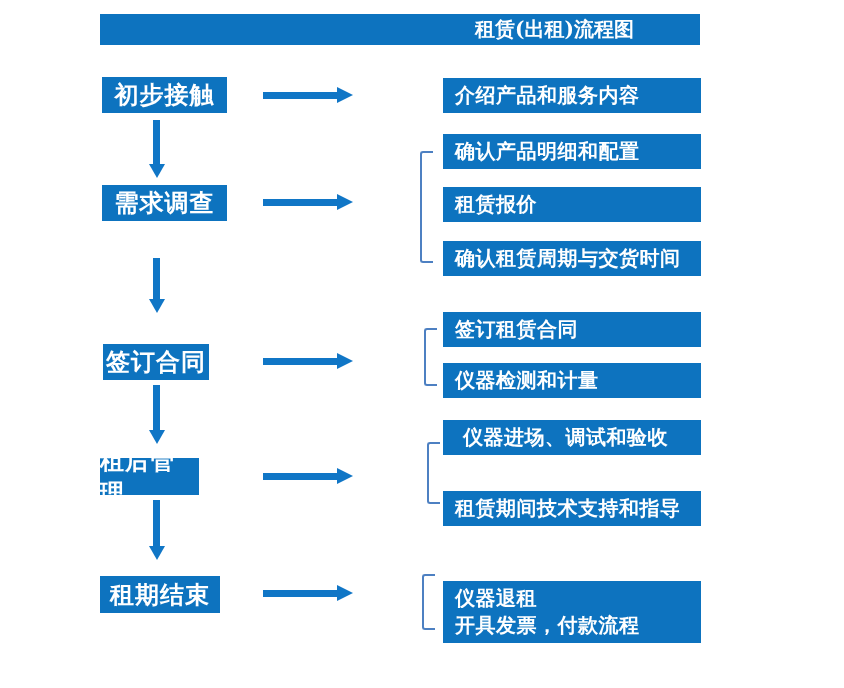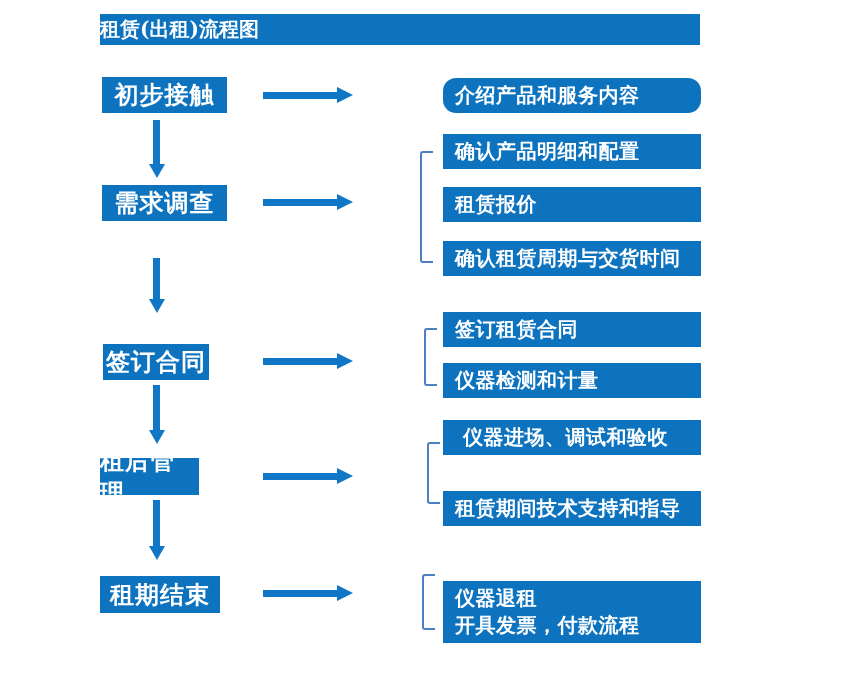--- a/index.html
+++ b/index.html
@@ -6,21 +6,21 @@
   .canvas{
     position:relative;width:844px;height:688px;background:#ffffff;overflow:hidden;
     font-family:"DejaVu Serif","Liberation Serif",serif;
   }
   .blue-box{
     position:absolute;background:#0d73bf;color:#ffffff;font-weight:700;
     display:flex;align-items:center;box-sizing:border-box;
   }
   .title-bar{
     left:100px;top:14px;width:600px;height:31px;font-size:20px;
-    justify-content:flex-start;padding-right:100px;
+    justify-content:flex-end;padding-right:66px;
   }
   .stage{justify-content:center;font-size:24px;letter-spacing:1px;font-family:Liberation Mono, monospace;}
   .detail{font-size:20px;padding-left:12px;letter-spacing:0.5px;
     left:443px;width:258px;height:35px;}
   
   .harrow{position:absolute;left:263px;width:74px;height:7px;background:#1076c6;}
   .harrow::after{
     content:'';position:absolute;right:-16px;top:-5px;width:0;height:0;
     border-left:16px solid #1076c6;border-top:8.5px solid transparent;border-bottom:8.5px solid transparent;
   }
@@ -42,21 +42,21 @@
 <div class="canvas">
 
   <div class="blue-box title-bar">
     <span>租赁(出租)流程图</span>
   </div>
 
   <div class="blue-box stage" style="left:102px;top:77px;width:125px;height:36px;">
     <span>初步接触</span>
   </div>
   <div class="harrow" style="top:92px;"></div>
-  <div class="blue-box detail" style="top:78px;border-radius:13px;">
+  <div class="blue-box detail" style="top:78px;">
     <span>介绍产品和服务内容</span>
   </div>
   <div class="varrow" style="top:120px;height:44px;"></div>
 
   <div class="blue-box stage" style="left:102px;top:185px;width:125px;height:36px;">
     <span>需求调查</span>
   </div>
   <div class="harrow" style="top:199px;"></div>
   <div class="bracket" style="left:420px;top:151px;height:108px;"></div>
   <div class="blue-box detail" style="top:134px;">

